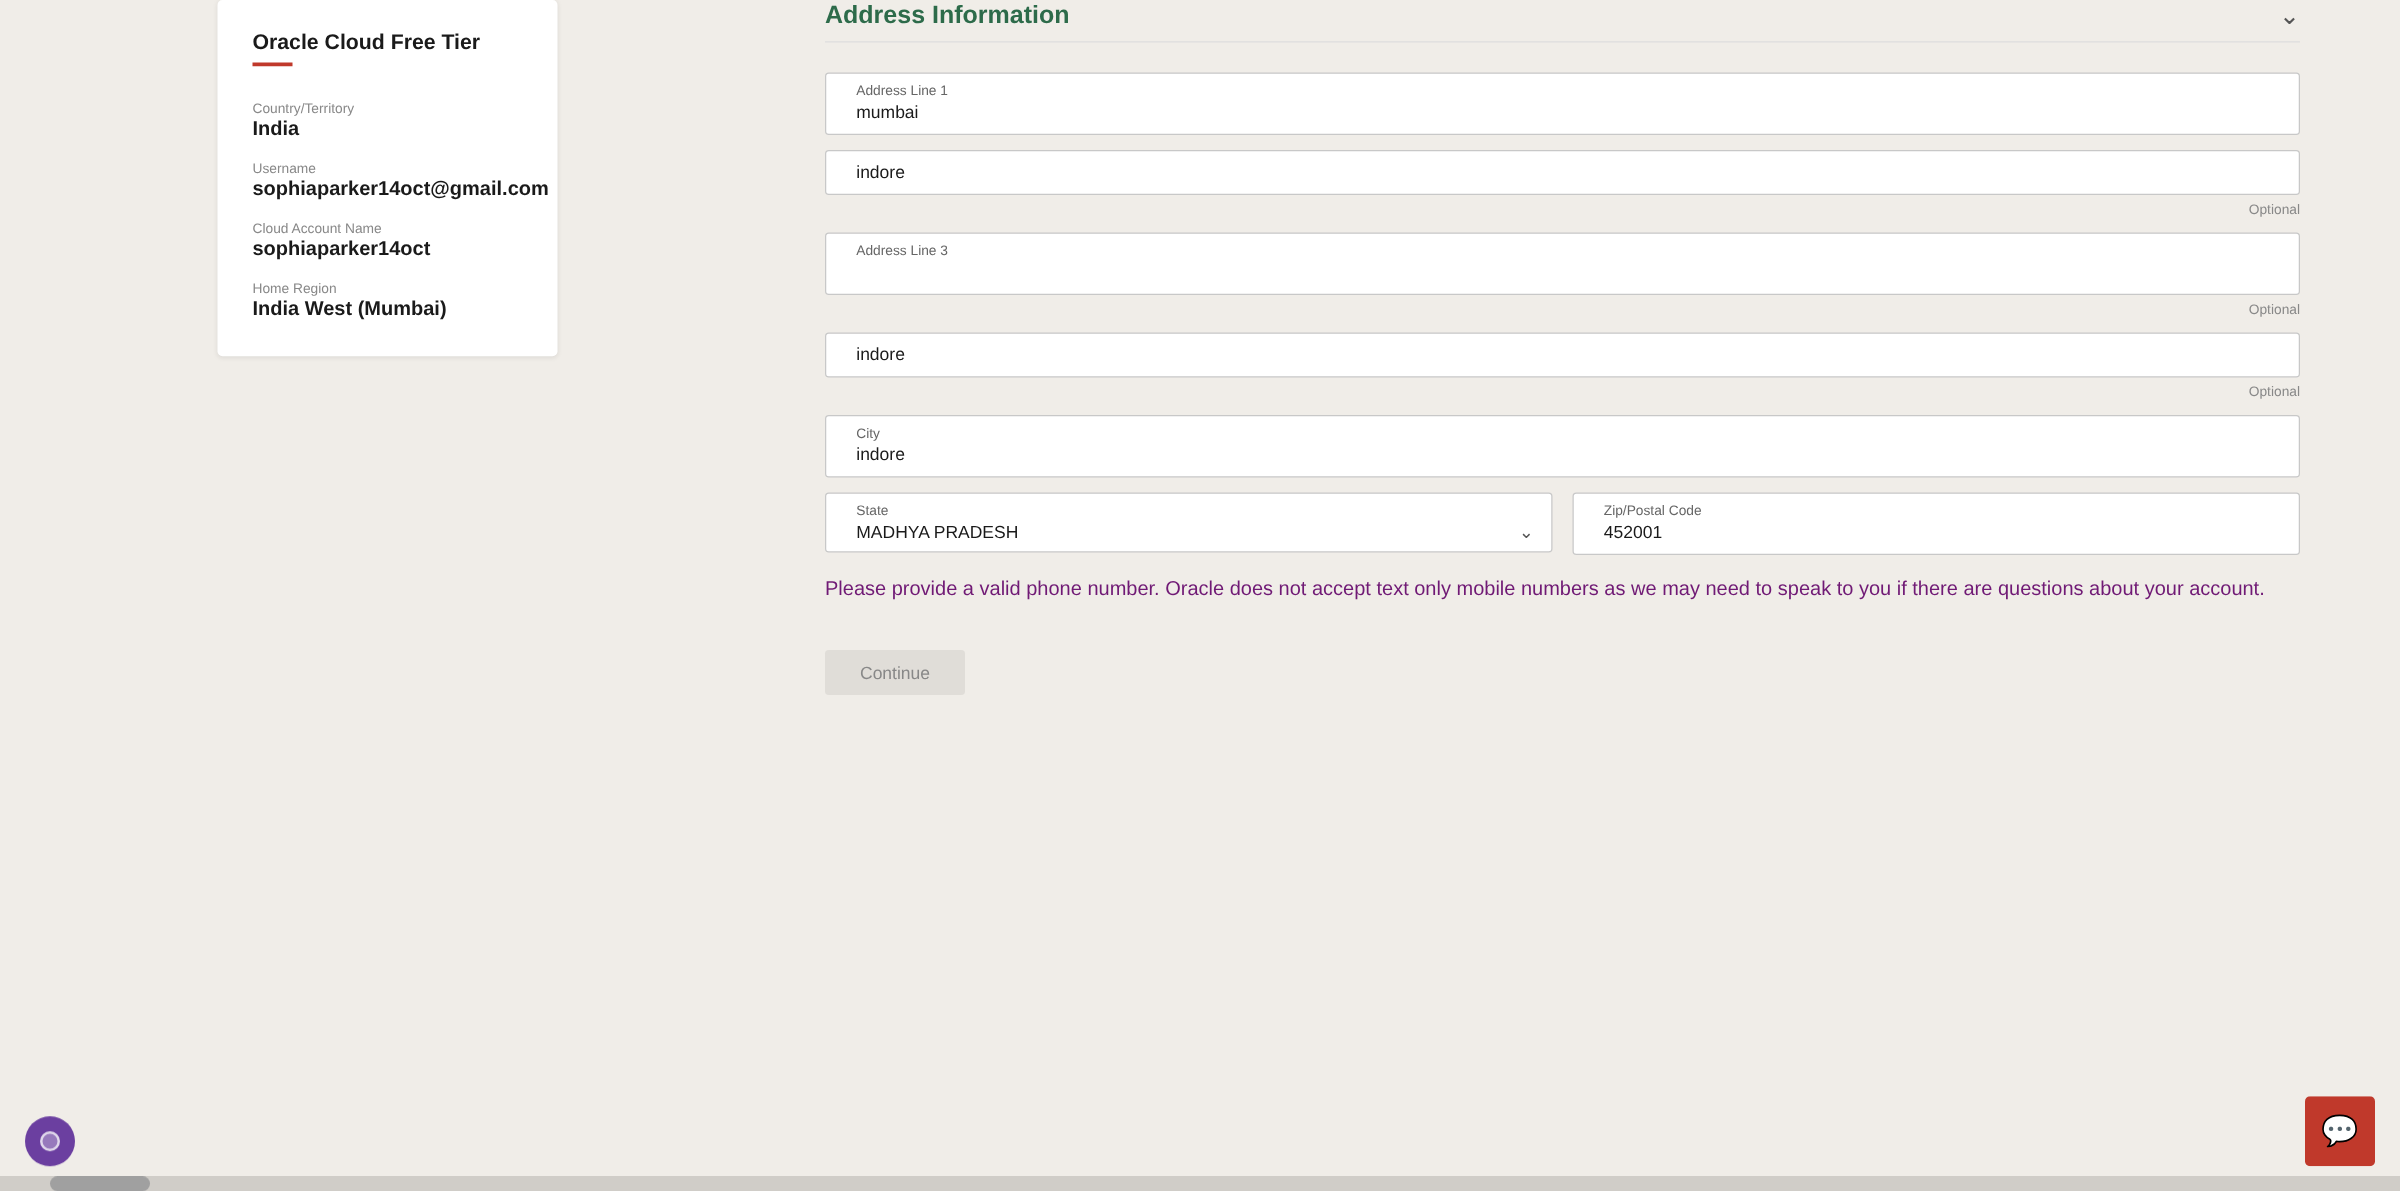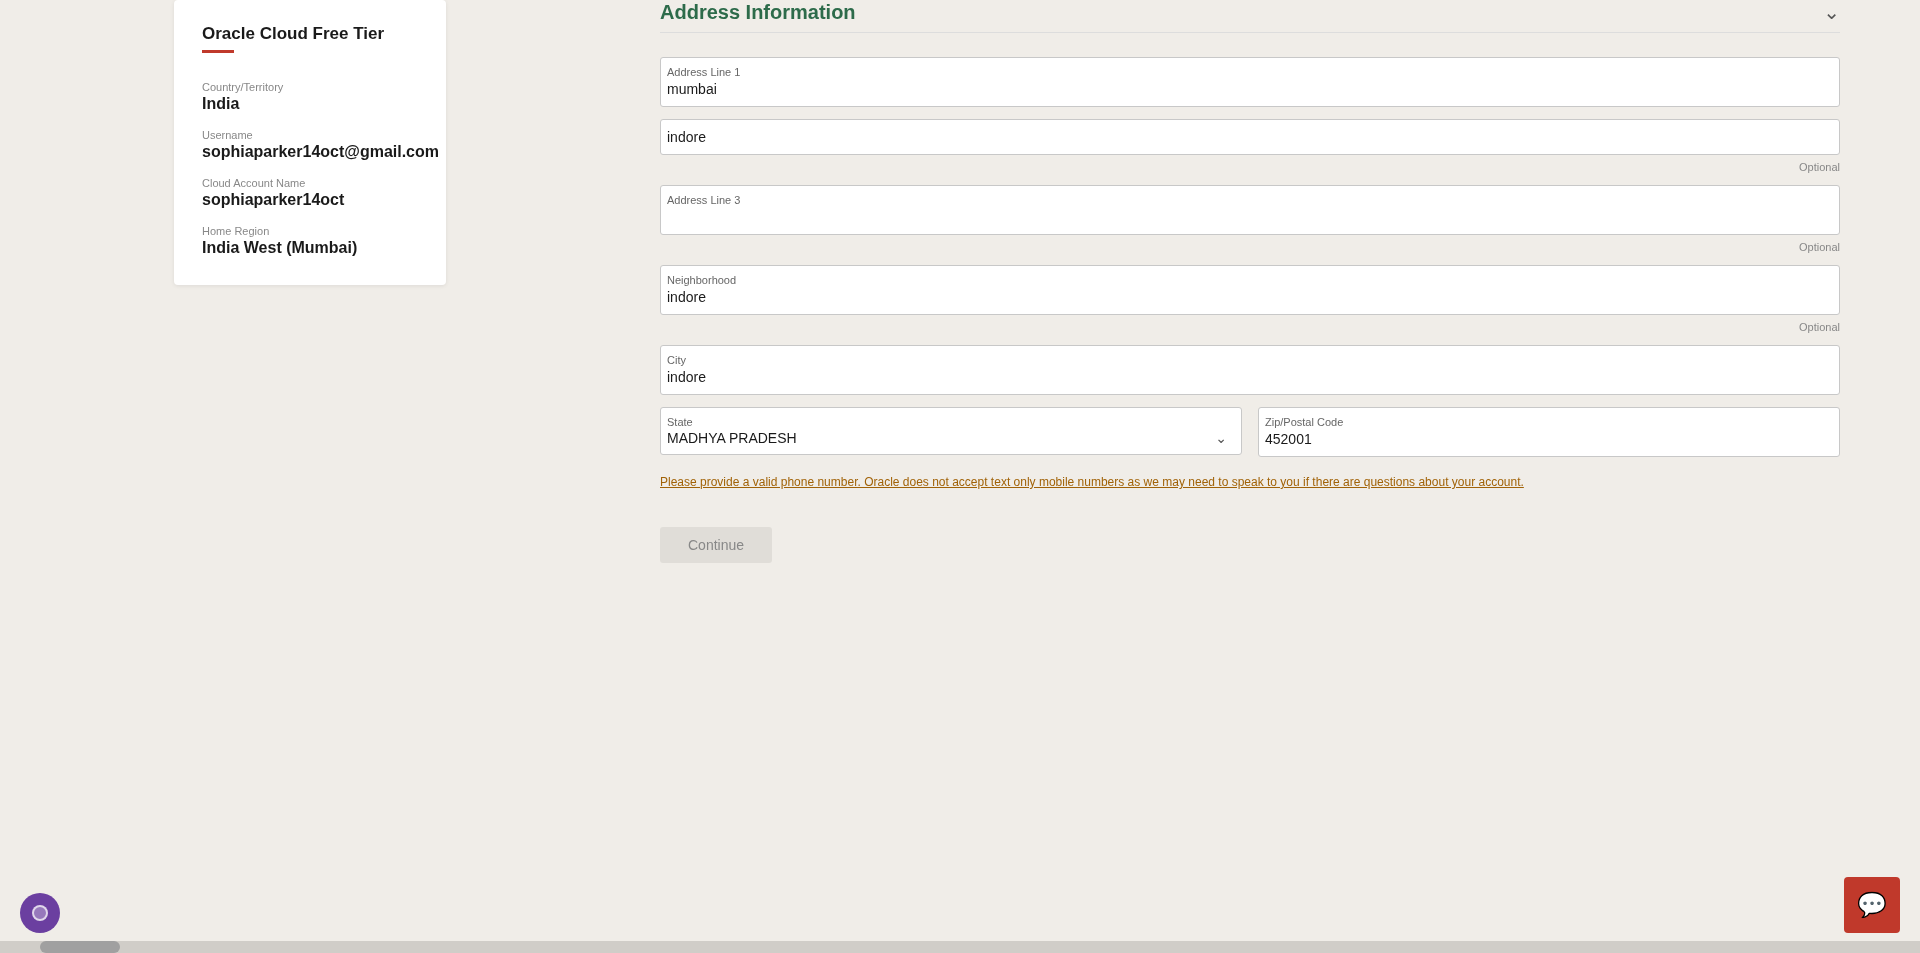--- a/index.html
+++ b/index.html
@@ -99,21 +99,21 @@
     
     .form-group {
       margin-bottom: 4px;
       position: relative;
     }
 
     .form-field-wrapper {
       background: #fff;
       border: 1px solid #c8c8c8;
       border-radius: 3px;
-      padding: 8px 14px 8px 6px;
+      padding: 8px 14px 8px 24px;
       position: relative;
     }
 
     .field-label {
       font-size: 11px;
       color: #666;
       display: block;
       margin-bottom: 2px;
     }
 
@@ -226,25 +226,24 @@
 
     
     .help-text {
       font-size: 12px;
       color: #555;
       margin-top: 8px;
       line-height: 1.5;
     }
 
     .error-text {
-      font-size: 12px;
-      color: #a16207;
+      font-size: 16px;
+      color: #701a75;
       margin-top: 6px;
       line-height: 1.5;
-      text-decoration: underline;
     }
 
     
     .continue-btn {
       background-color: #e0ddd8;
       color: #888;
       border: none;
       padding: 10px 28px;
       border-radius: 3px;
       font-size: 14px;
@@ -365,21 +364,20 @@
     <div class="form-group">
       <div class="form-field-wrapper">
         <label class="field-label">Address Line 3</label>
         <input class="field-input" type="text" value="" style="">
       </div>
     </div>
     <div class="optional-label">Optional</div>
 
     <div class="form-group">
       <div class="form-field-wrapper">
-        <label class="field-label">Neighborhood</label>
         <input class="field-input" type="text" value="indore" style="">
       </div>
     </div>
     <div class="optional-label">Optional</div>
 
     <div class="form-group mb-12">
       <div class="form-field-wrapper">
         <label class="field-label">City</label>
         <input class="field-input" type="text" value="indore" style="">
       </div>

